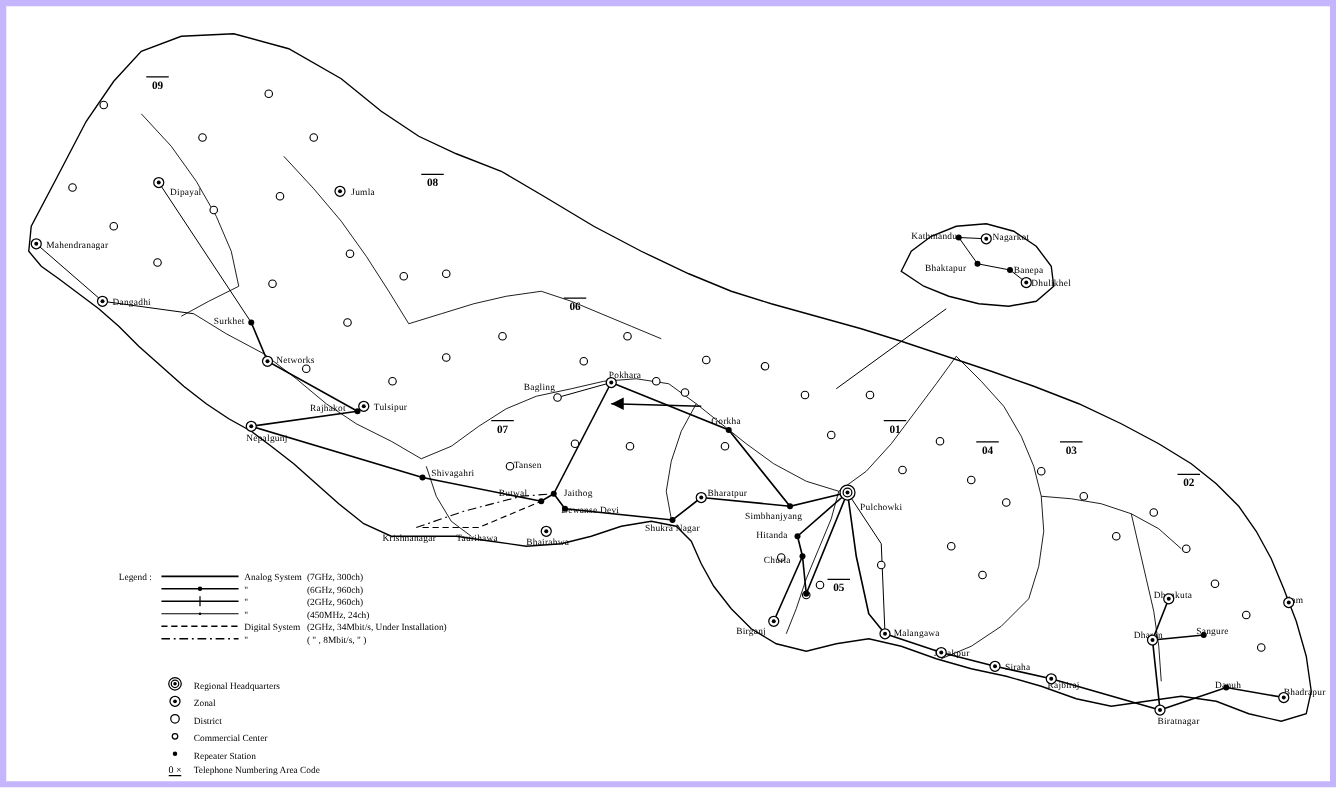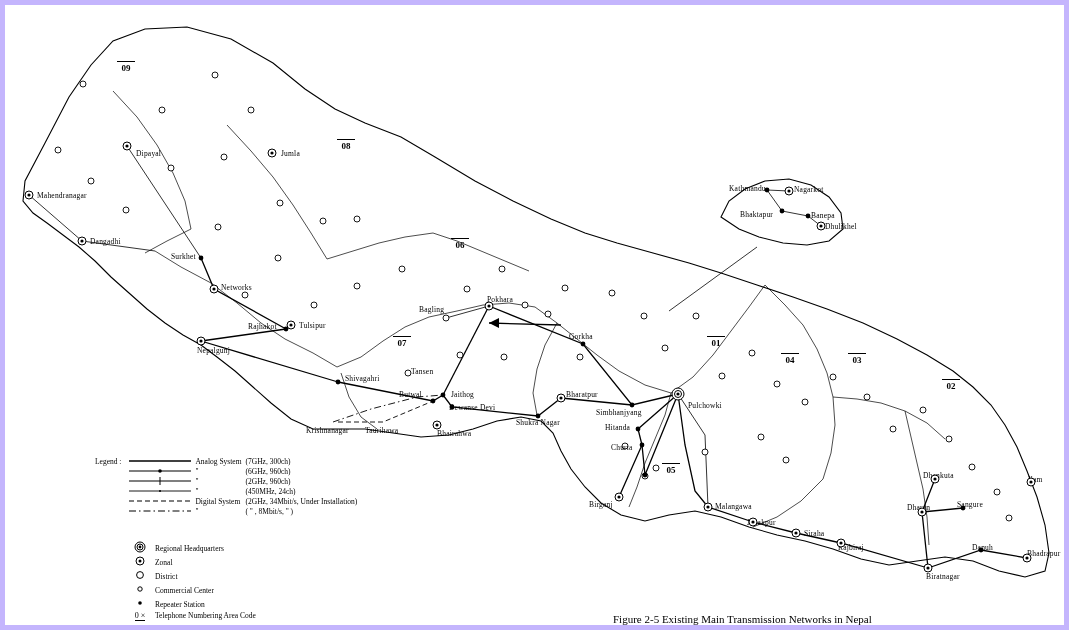--- a/index.html
+++ b/index.html
@@ -165,21 +165,21 @@
   <div class="lbl" style="left:294px;top:316px;">Tulsipur</div>
   <div class="lbl" style="left:192px;top:341px;">Nepalgunj</div>
   <div class="lbl" style="left:340px;top:369px;">Shivagahri</div>
   <div class="lbl" style="left:414px;top:300px;">Bagling</div>
   <div class="lbl" style="left:470px;top:290px;padding-left:12px;">Pokhara</div>
   <div class="lbl" style="left:564px;top:327px;">Gorkha</div>
   <div class="lbl" style="left:406px;top:362px;">Tansen</div>
   <div class="lbl" style="left:394px;top:385px;">Butwal</div>
   <div class="lbl" style="left:446px;top:385px;">Jaithog</div>
   <div class="lbl" style="left:444px;top:398px;">Dewanse Devi</div>
-  <div class="lbl" style="left:432px;top:424px;">Bhairahwa</div>
+  <div class="lbl" style="left:416px;top:424px;">Bhairahwa</div>
   <div class="lbl" style="left:360px;top:421px;">Taurihawa</div>
   <div class="lbl" style="left:301px;top:421px;">Krishnanagar</div>
   <div class="lbl" style="left:561px;top:385px;">Bharatpur</div>
   <div class="lbl" style="left:511px;top:413px;">Shukra Nagar</div>
   <div class="lbl" style="left:591px;top:403px;">Simbhanjyang</div>
   <div class="lbl" style="left:683px;top:396px;">Pulchowki</div>
   <div class="lbl" style="left:600px;top:418px;">Hitanda</div>
   <div class="lbl" style="left:606px;top:438px;">Churia</div>
   <div class="lbl" style="left:584px;top:495px;">Birganj</div>
   <div class="lbl" style="left:710px;top:497px;">Malangawa</div>
@@ -395,14 +395,13 @@
       <tr>
         <td class="symcell" style="font-size:8px;">
           <span style="border-bottom:1px solid #000;">0 ×</span>
         </td>
         <td>Telephone Numbering Area Code</td>
       </tr>
     </tbody>
       </table>
   </div>
 
-  <div id="figcaption">Figure 2-5 Existing Main Transmission Networks in Nepal</div>
 </div>
 
 </body></html>

